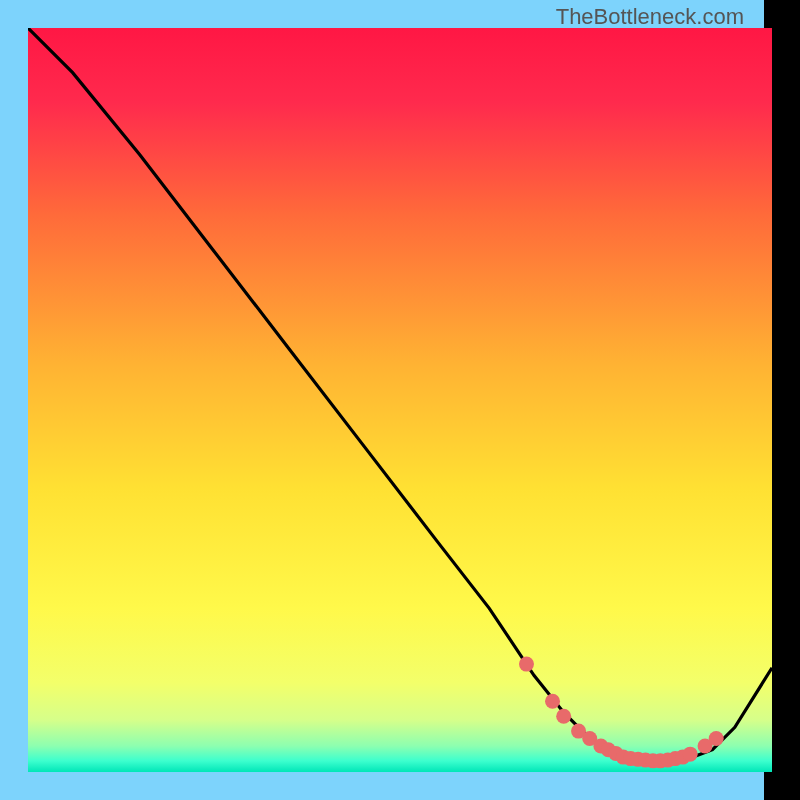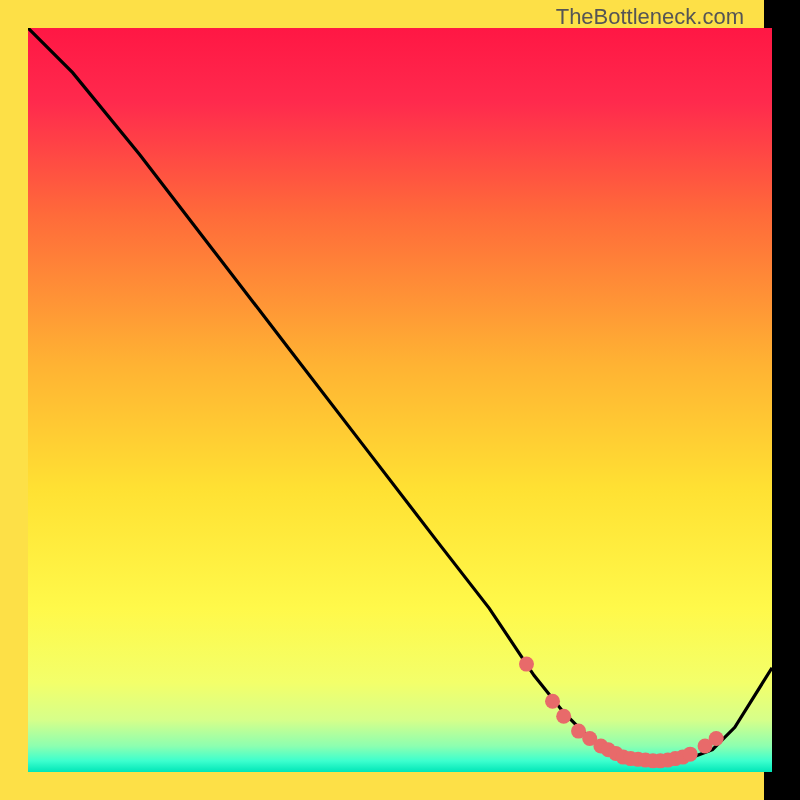--- a/index.html
+++ b/index.html
@@ -8,21 +8,21 @@
     background: #000;
     width: 800px;
     height: 800px;
     overflow: hidden;
     font-family: Arial, sans-serif;
   }
   .container {
     position: relative;
     width: 764px;
     height: 800px;
-    background: #fde047;
+    background: #7dd3fc;
   }
   .watermark {
     position: absolute;
     top: 4px;
     right: 20px;
     color: #555;
     font-size: 22px;
     font-weight: 500;
     z-index: 10;
   }

